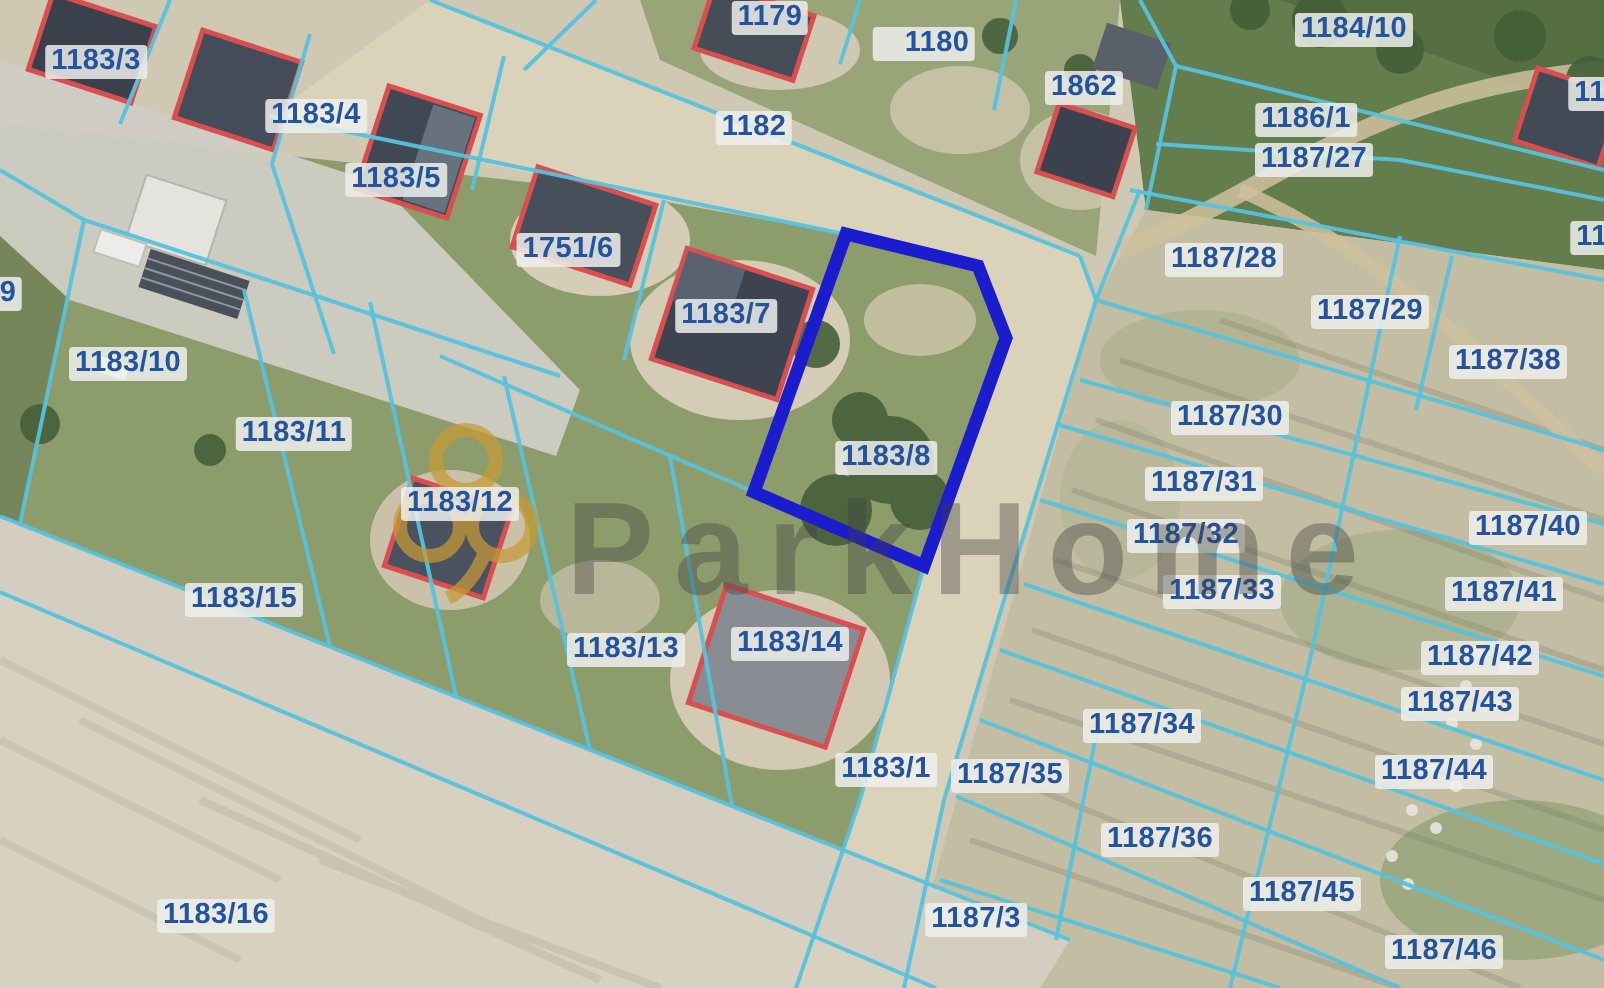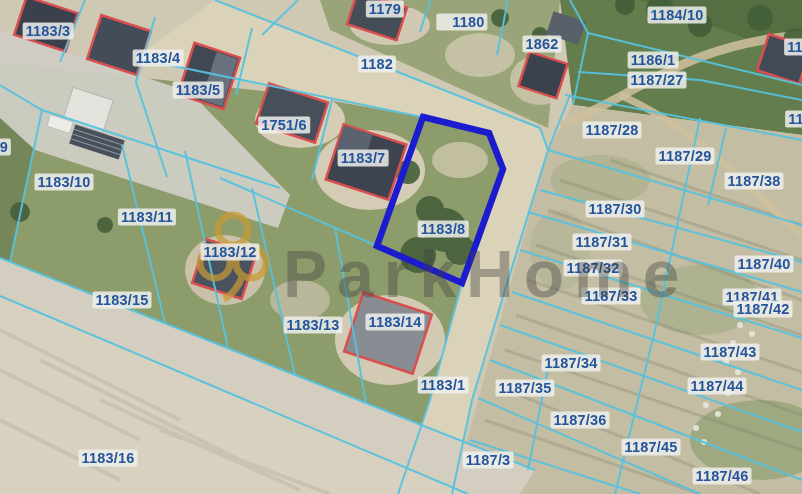--- a/index.html
+++ b/index.html
@@ -243,28 +243,28 @@
       <div class="plabel" style="left: 657px; top: 80px;">1187/27</div>
       <div class="plabel" style="left: 612px; top: 130px;">1187/28</div>
       <div class="plabel" style="left: 685px; top: 156px;">1187/29</div>
       <div class="plabel" style="left: 754px; top: 181px;">1187/38</div>
       <div class="plabel" style="left: 615px; top: 209px;">1187/30</div>
       <div class="plabel" style="left: 602px; top: 242px;">1187/31</div>
       <div class="plabel" style="left: 593px; top: 268px;">1187/32</div>
       <div class="plabel" style="left: 583px; top: 296px; margin-left: 28px;">1187/33</div>
       <div class="plabel" style="left: 764px; top: 264px;">1187/40</div>
       <div class="plabel" style="left: 752px; top: 297px;">1187/41</div>
-      <div class="plabel" style="left: 740px; top: 309px; margin-left: 23px;">1187/42</div>
+      <div class="plabel" style="left: 740px; top: 329px;">1187/42</div>
       <div class="plabel" style="left: 571px; top: 331px; margin-top: 32px;">1187/34</div>
       <div class="plabel" style="left: 730px; top: 352px;">1187/43</div>
       <div class="plabel" style="left: 717px; top: 386px;">1187/44</div>
       <div class="plabel" style="left: 580px; top: 420px;">1187/36</div>
       <div class="plabel" style="left: 651px; top: 447px;">1187/45</div>
       <div class="plabel" style="left: 722px; top: 476px; text-align: center;">1187/46</div>
-      <div class="plabel" style="left: 505px; top: 388px; margin-left: 20px;">1187/35</div>
+      <div class="plabel" style="left: 505px; top: 388px;">1187/35</div>
       <div class="plabel" style="left: 443px; top: 385px;">1183/1</div>
       <div class="plabel" style="left: 488px; top: 460px;">1187/3</div>
       <div class="plabel" style="left: 395px; top: 322px;">1183/14</div>
       <div class="plabel" style="left: 313px; top: 287px; margin-top: 38px;">1183/13</div>
       <div class="plabel" style="left: 230px; top: 252px;">1183/12</div>
       <div class="plabel" style="left: 147px; top: 217px;">1183/11</div>
       <div class="plabel" style="left: 64px; top: 182px;">1183/10</div>
       <div class="plabel" style="left: 122px; top: 300px;">1183/15</div>
       <div class="plabel" style="left: 108px; top: 458px;">1183/16</div>
       <div class="plabel" style="left: 4px; top: 147px;">9</div>

